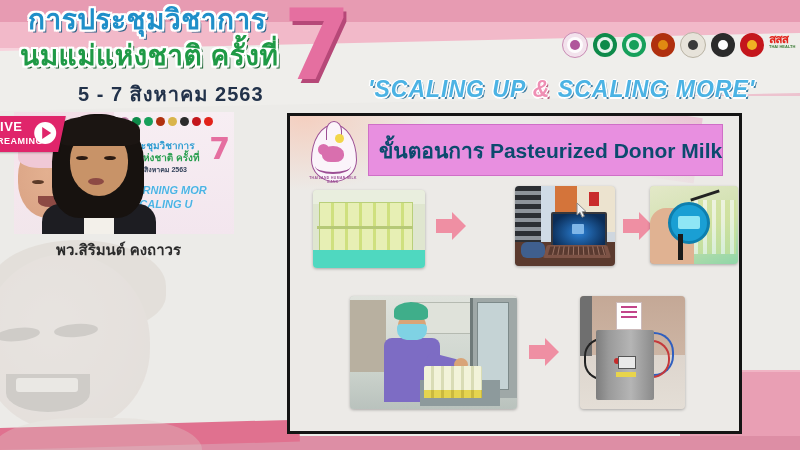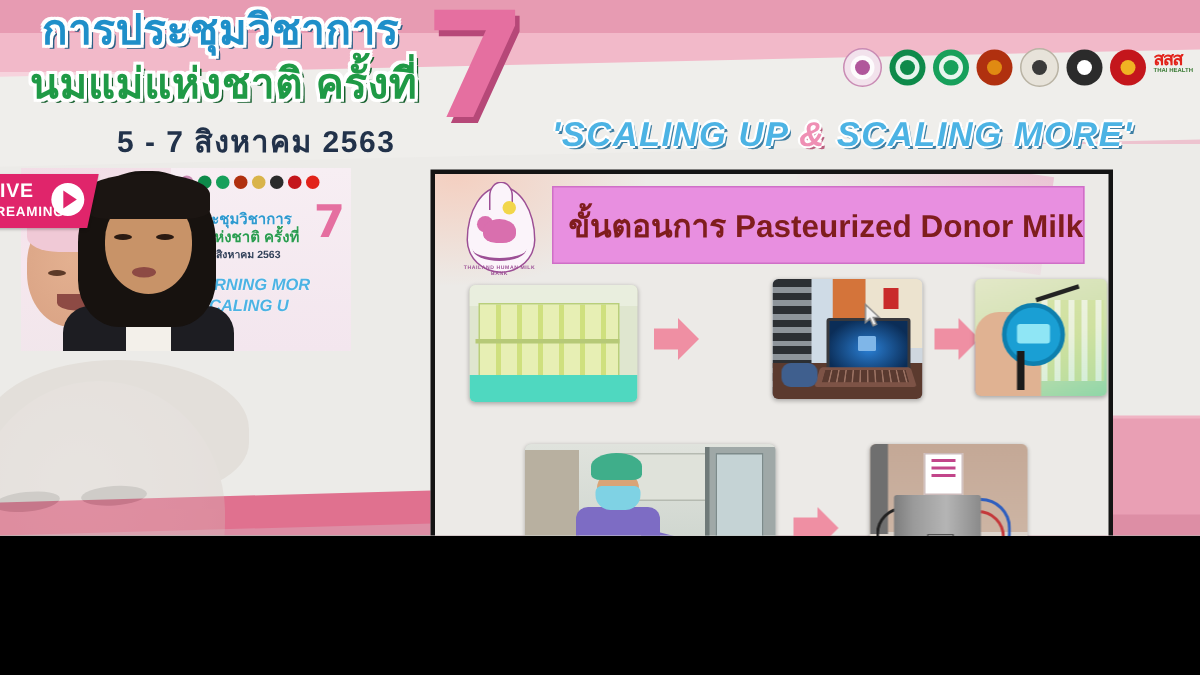--- a/index.html
+++ b/index.html
@@ -1,17 +1,17 @@
 <!DOCTYPE html>
 <html><head>
 <meta charset="utf-8">
 <style>
   html,body{margin:0;padding:0;background:#000;}
   body{width:800px;height:450px;overflow:hidden;font-family:"Liberation Sans",sans-serif;}
-  #stage{position:relative;width:800px;height:357px;overflow:hidden;background:#f0efed;}
+  #stage{position:relative;width:800px;height:450px;overflow:hidden;background:#f0efed;}
 
   
   .band{position:absolute;left:0;width:800px;}
   .band-a{top:0;height:22px;background:#e79bb2;}
   .band-b{top:22px;height:26px;background:#f2b9c9;}
   .band-c{top:48px;height:30px;background:#f7d3dd;}
   .band-d{top:78px;height:18px;background:#edc3cf;}
   .bg-body{position:absolute;left:0;top:96px;width:800px;height:354px;background:#ecebe8;}
   .skew-white{position:absolute;left:-40px;top:52px;width:900px;height:60px;background:#efeeeb;
               transform:rotate(-1.3deg);transform-origin:left top;}
@@ -158,21 +158,21 @@
   .drop-baby{position:absolute;left:20px;top:24px;width:22px;height:16px;border-radius:50% 50% 40% 40%;
              background:#d96fae;}
   .drop-head{position:absolute;left:16px;top:22px;width:11px;height:11px;border-radius:50%;background:#d96fae;}
   .drop-arms{position:absolute;left:13px;top:36px;width:36px;height:14px;border-bottom:2px solid #9c4f95;
              border-radius:0 0 50% 50%;}
   .drop-cap{font-size:3.4px;color:#9c4f95;position:absolute;left:2px;top:54px;width:58px;text-align:center;
             letter-spacing:.4px;font-weight:bold;}
 
   .slide-title{position:absolute;left:78px;top:8px;width:353px;height:50px;background:#e88fe0;
                border:1px solid #cf6fc7;display:flex;align-items:center;}
-  .slide-title span{font-size:21px;font-weight:bold;color:#7f1d1d;padding-left:10px;white-space:nowrap;}
+  .slide-title span{font-size:21px;font-weight:bold;color:#0c4a6e;padding-left:10px;white-space:nowrap;}
 
   
   .tile{position:absolute;border-radius:4px;overflow:hidden;box-shadow:0 1px 3px rgba(0,0,0,.28);}
   .arw{position:absolute;}
   .arw .shaft{position:absolute;left:0;top:7px;width:18px;height:14px;background:#ef8fa3;}
   .arw .head{position:absolute;left:16px;top:0;width:0;height:0;border-left:14px solid #ef8fa3;
              border-top:14px solid transparent;border-bottom:14px solid transparent;}
 
   
   #tile1{left:23px;top:74px;width:112px;height:78px;background:#dfe6cf;}
@@ -372,20 +372,21 @@
   </div>
 
   <div class="live">
     <div class="live-txt">LIVE</div>
     <div class="live-sub">STREAMING</div>
     <div class="live-play">
         <div class="live-tri"></div>
       </div>
   </div>
 
+  <div class="presenter-name">พว.สิริมนต์  คงถาวร</div>
 
   <div class="slide">
     <div class="slide-wash"></div>
     <div class="slide-wash2"></div>
 
     <div class="drop">
       <div class="drop-shape"></div>
       <div class="drop-tip"></div>
       <div class="drop-dot"></div>
       <div class="drop-head"></div>

